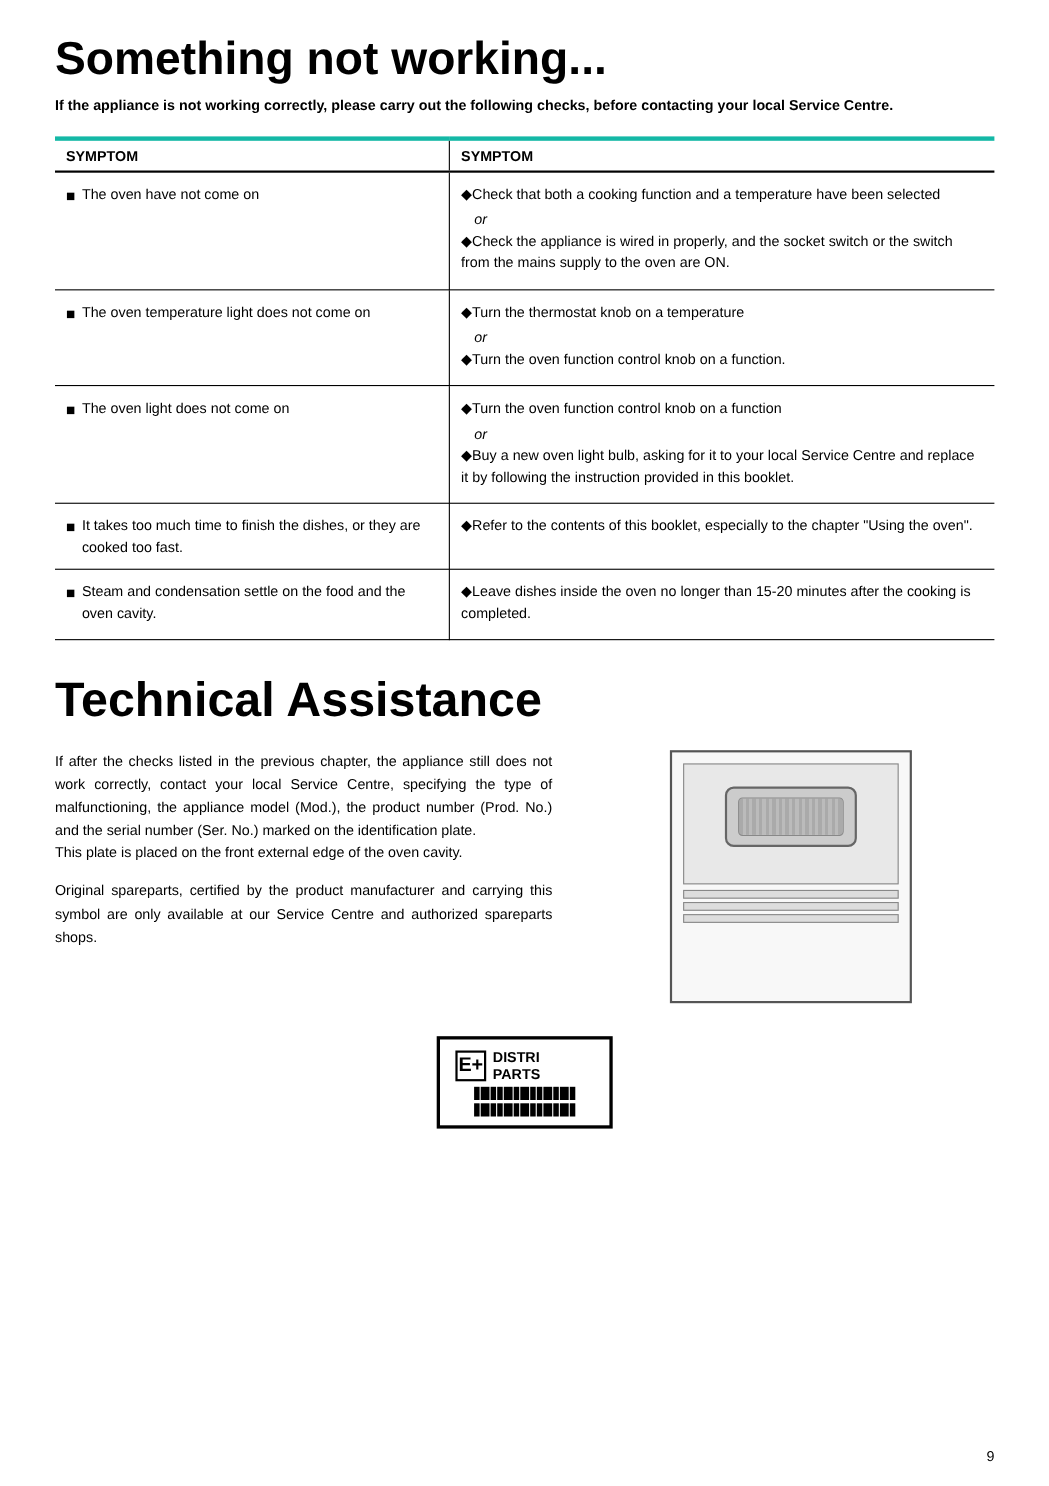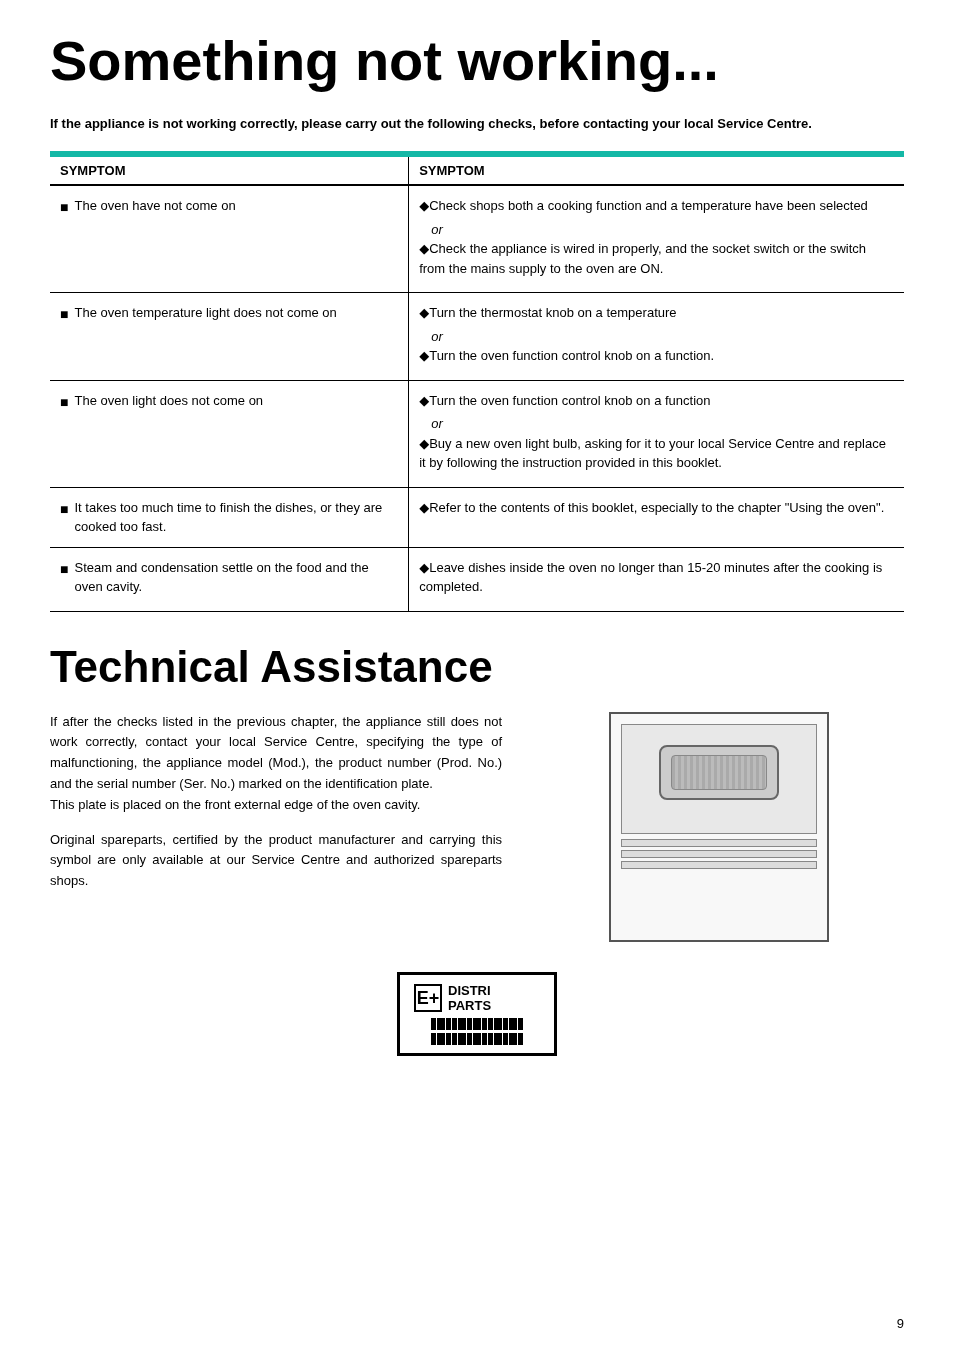--- a/index.html
+++ b/index.html
@@ -7,38 +7,38 @@
       font-family: Arial, Helvetica, sans-serif;
       font-size: 13px;
       background: #fff;
       color: #000;
       width: 954px;
       min-height: 1351px;
       padding: 30px 50px 30px 50px;
       position: relative;
     }
     h1.main-title {
-      font-size: 56px;
-      font-weight: bold;
-      margin-bottom: 22px;
+      font-size: 42px;
+      font-weight: bold;
+      margin-bottom: 10px;
       line-height: 1.1;
     }
     .intro-text {
       font-size: 13px;
       font-weight: bold;
       margin-bottom: 18px;
       line-height: 1.5;
     }
     table.symptom-table {
       width: 100%;
       border-collapse: collapse;
       margin-bottom: 30px;
     }
     table.symptom-table th {
-      border-top: 6px solid #14b8a6;
+      border-top: 4px solid #14b8a6;
       border-bottom: 2px solid #000;
       padding: 6px 10px;
       text-align: left;
       font-size: 13px;
       font-weight: bold;
     }
     table.symptom-table th.symptom-col {
       width: 42%;
       border-right: 1px solid #000;
     }
@@ -242,21 +242,21 @@
   </thead>
   <tbody id="table-body">
   <tr>
         <td class="symptom-cell">
           <div class="symptom-item">
             <span class="symptom-bullet">■</span>
             <span>The oven have not come on</span>
           </div>
         </td>
         <td class="solution-cell">
-          <div class="solution-item">◆Check shops both a cooking function and a temperature have been selected</div>
+          <div class="solution-item">◆Check that both a cooking function and a temperature have been selected</div>
           <span class="or-text"><em>or</em></span>
           <div class="solution-item">◆Check the appliance is wired in properly, and the socket switch or the switch from the mains supply to the oven are ON.</div>
         </td>
       </tr>
       <tr>
         <td class="symptom-cell">
           <div class="symptom-item">
             <span class="symptom-bullet">■</span>
             <span>The oven temperature light does not come on</span>
           </div>

